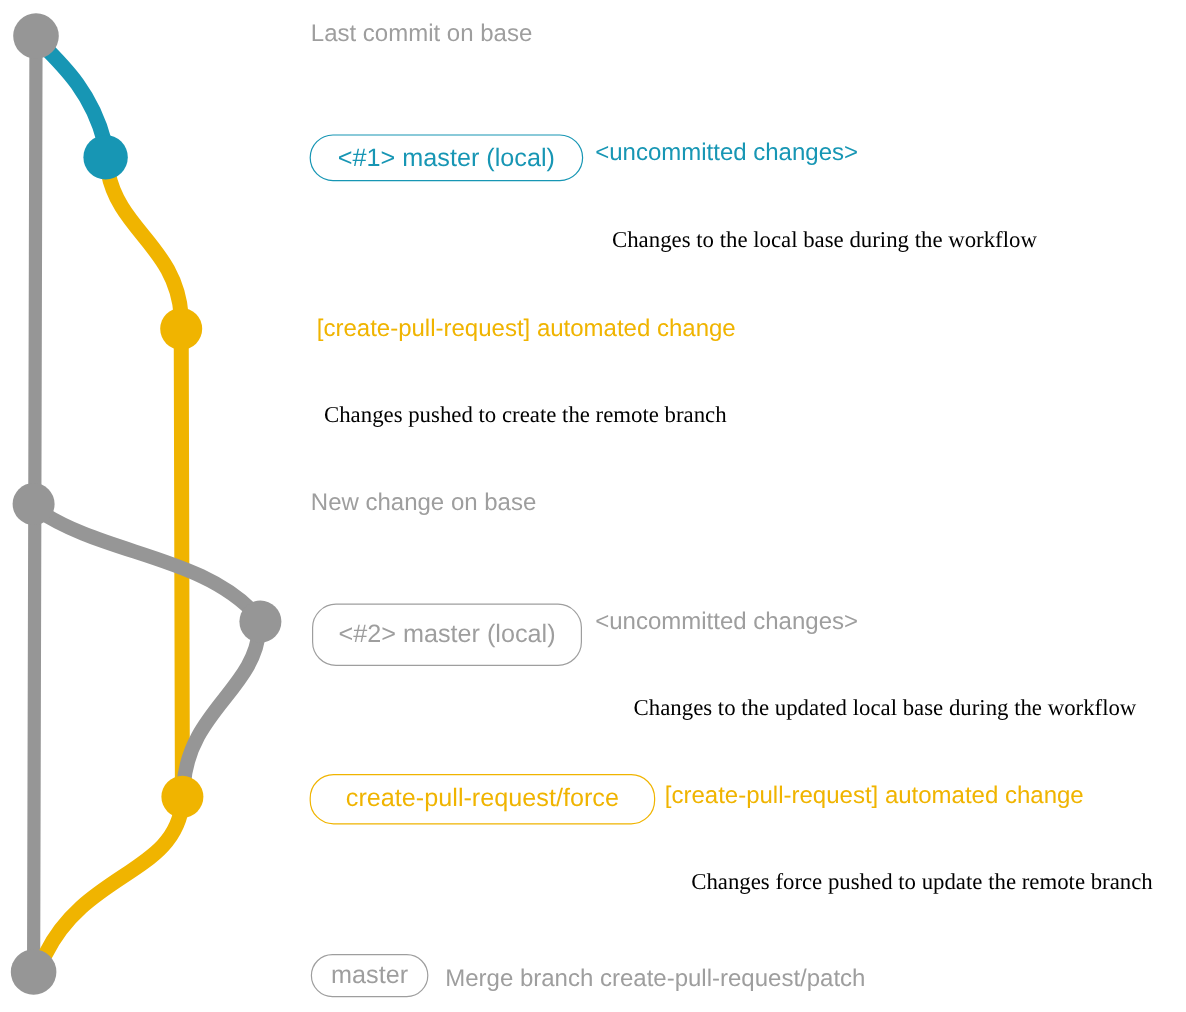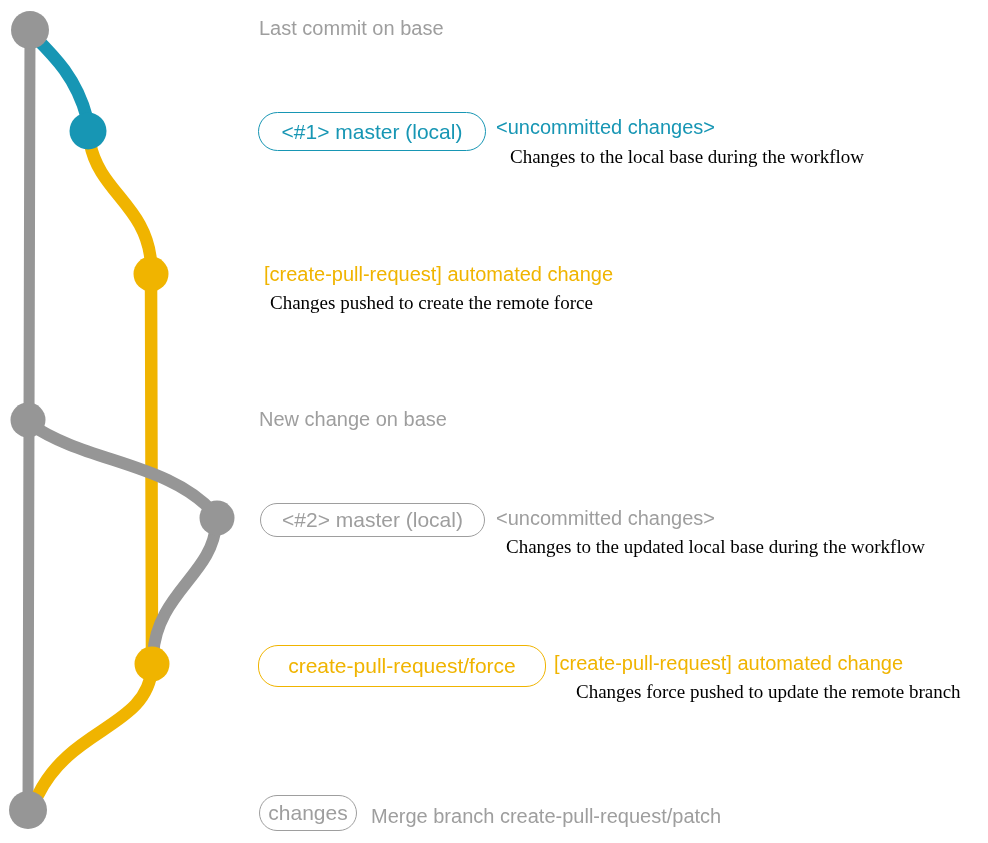--- a/index.html
+++ b/index.html
@@ -7,21 +7,21 @@
     width:988px;height:843px;position:relative;background:#ffffff;
     font-family:"Liberation Sans",sans-serif;overflow:hidden;
   }
   #graph-svg{position:absolute;left:0;top:0;}
   .t{
     position:absolute;font-family:"Liberation Sans",sans-serif;
     font-size:20px;line-height:26px;white-space:nowrap;
   }
   .cap{
     position:absolute;font-family:"Liberation Serif",serif;
-    font-size:19px;line-height:22px;color:var(--caption);white-space:nowrap;
+    font-size:19px;line-height:22px;color:var(--caption);white-space:nowrap;margin-top:44px;
   }
   .pill{
     position:absolute;display:flex;align-items:center;justify-content:center;
     border:1.5px solid currentColor;border-radius:20px;background:#ffffff;
     font-size:21px;white-space:nowrap;box-sizing:border-box;
   }
   .c-teal{color:var(--teal);}
   .c-yellow{color:var(--yellow);}
   .c-gray{color:var(--gray_text);}
 </style>
@@ -53,26 +53,26 @@
   <circle cx="28" cy="810" r="19" fill="#969696"></circle>
 </svg>
 
 <div class="t c-gray" style="left:259px;top:15px;">Last commit on base</div>
 
 <div class="pill c-teal" style="left:258px;top:112px;width:228px;height:39px;">&lt;#1&gt; master (local)</div>
 <div class="t c-teal" style="left:496px;top:114px;">&lt;uncommitted changes&gt;</div>
 <div class="cap" style="left:510px;top:146px;">Changes to the local base during the workflow</div>
 
 <div class="t c-yellow" style="left:264px;top:261px;">[create-pull-request] automated change</div>
-<div class="cap" style="left:270px;top:292px;">Changes pushed to create the remote force</div>
+<div class="cap" style="left:270px;top:292px;">Changes pushed to create the remote branch</div>
 
 <div class="t c-gray" style="left:259px;top:406px;">New change on base</div>
 
-<div class="pill c-gray" style="left:260px;top:503px;width:225px;height:34px;">&lt;#2&gt; master (local)</div>
+<div class="pill c-gray" style="left:260px;top:503px;width:225px;height:52px;">&lt;#2&gt; master (local)</div>
 <div class="t c-gray" style="left:496px;top:505px;">&lt;uncommitted changes&gt;</div>
-<div class="cap" style="left:506px;top:536px;">Changes to the updated local base during the workflow</div>
+<div class="cap" style="left:528px;top:536px;">Changes to the updated local base during the workflow</div>
 
 <div class="pill c-yellow" style="left:258px;top:645px;width:288px;height:42px;">create-pull-request/force</div>
 <div class="t c-yellow" style="left:554px;top:650px;">[create-pull-request] automated change</div>
 <div class="cap" style="left:576px;top:681px;">Changes force pushed to update the remote branch</div>
 
-<div class="pill c-gray" style="left:259px;top:795px;width:98px;height:36px;">changes</div>
+<div class="pill c-gray" style="left:259px;top:795px;width:98px;height:36px;">master</div>
 <div class="t c-gray" style="left:371px;top:803px;">Merge branch create-pull-request/patch</div>
 
 </body></html>

